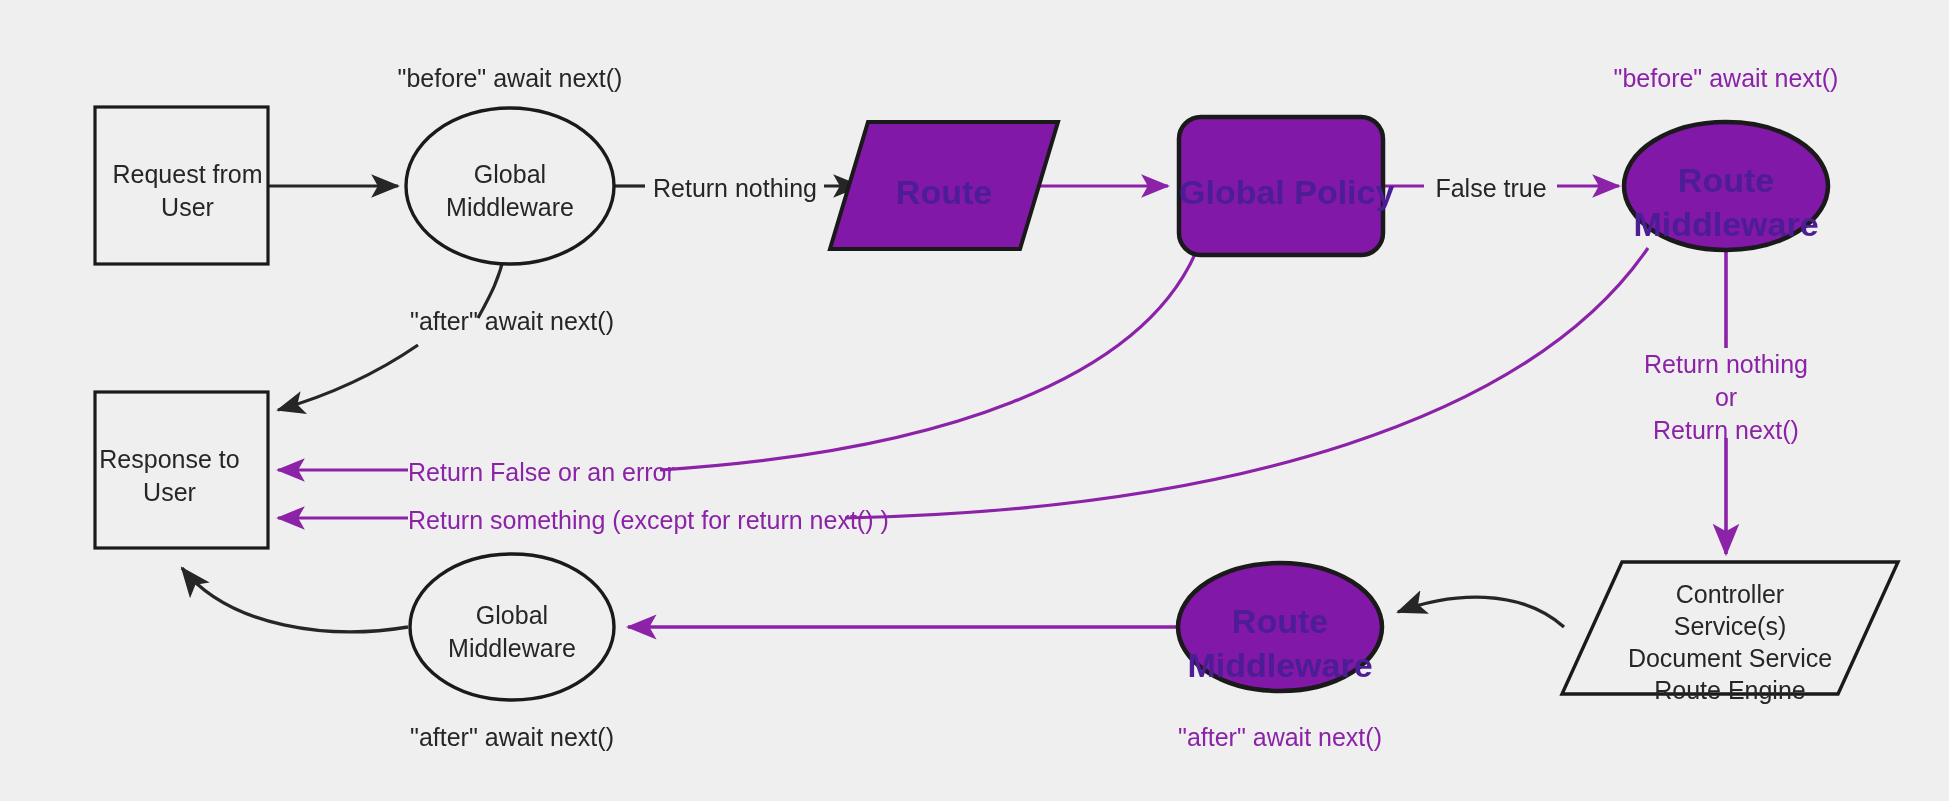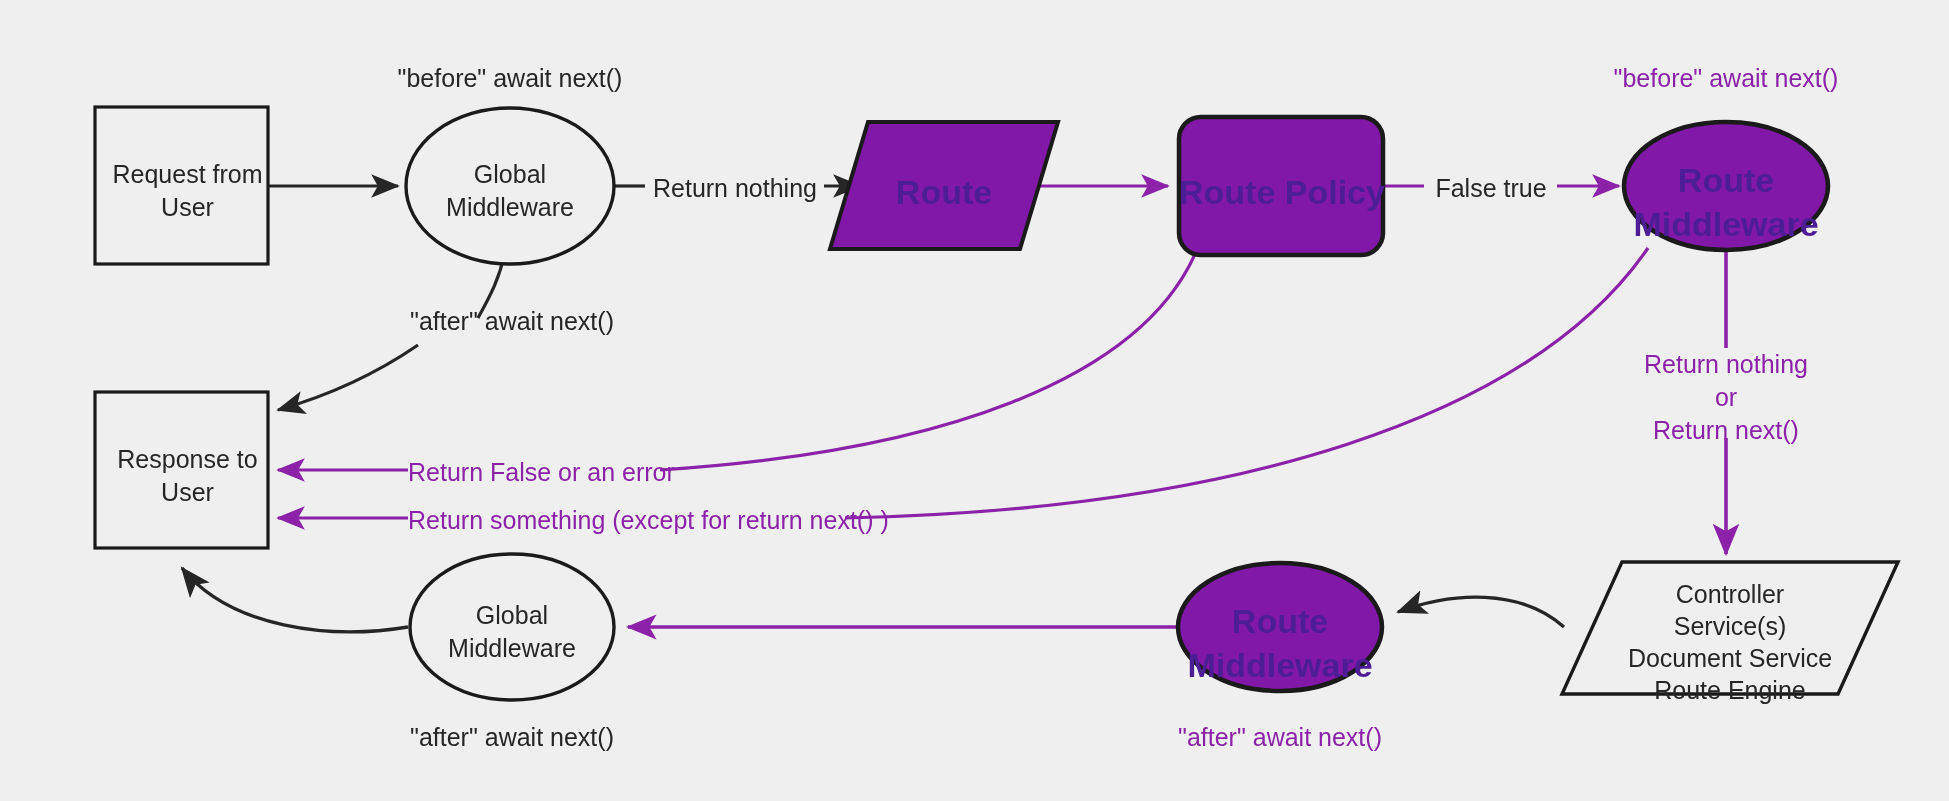--- a/index.html
+++ b/index.html
@@ -155,37 +155,37 @@
   </svg>
 
   <div class="node-label lbl-dark" style="left:101px; top:158px; width:173px;">Request from
 User</div>
 
   <div class="node-label lbl-dark" style="left:406px; top:158px; width:208px;">Global
 Middleware</div>
 
   <div class="node-label lbl-white-bold" style="left:850px; top:170px; width:188px;">Route</div>
 
-  <div class="node-label lbl-white-bold" style="left:1179px; top:170px; width:204px;">Route Policy</div>
+  <div class="node-label lbl-white-bold" style="left:1179px; top:170px; width:204px;">Global Policy</div>
 
   <div class="node-label lbl-white-bold" style="left:1624px; top:158px; width:204px;">Route
 Middleware</div>
 
   <div class="node-label lbl-dark" style="left:1592px; top:578px; width:276px; line-height:1.28;">Controller
 Service(s)
 Document Service
 Route Engine</div>
 
   <div class="node-label lbl-white-bold" style="left:1178px; top:599px; width:204px;">Route
 Middleware</div>
 
   <div class="node-label lbl-dark" style="left:408px; top:599px; width:208px;">Global
 Middleware</div>
 
-  <div class="node-label lbl-dark" style="left:95px; top:443px; width:149px;margin-left:18px;">Response to
+  <div class="node-label lbl-dark" style="left:95px; top:443px; width:149px;">Response to
 User</div>
 
   <div class="edge-label edge-dark" style="left:360px; top:62px; width:300px;">"before" await next()</div>
 
   <div class="edge-label edge-purple" style="left:1576px; top:62px; width:300px;">"before" await next()</div>
 
   <div class="edge-label edge-dark" style="left:362px; top:305px; width:300px;">"after" await next()</div>
 
   <div class="edge-label edge-dark" style="left:362px; top:721px; width:300px;">"after" await next()</div>
 

